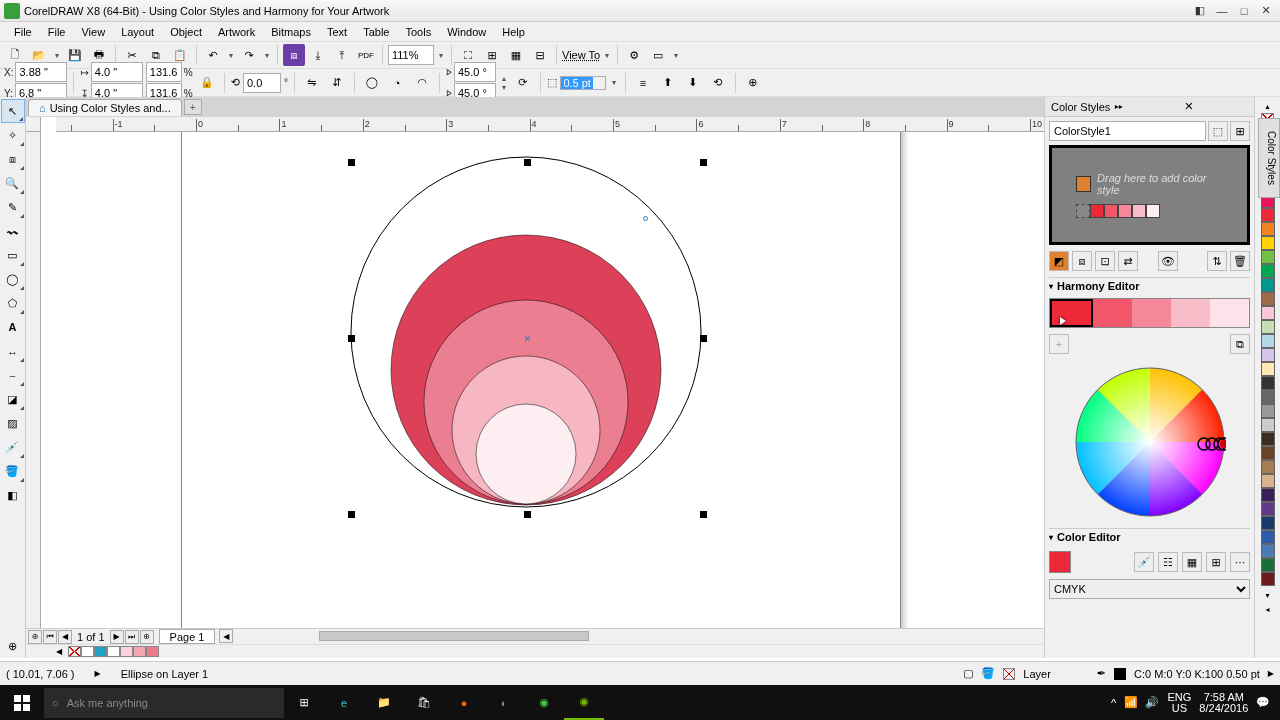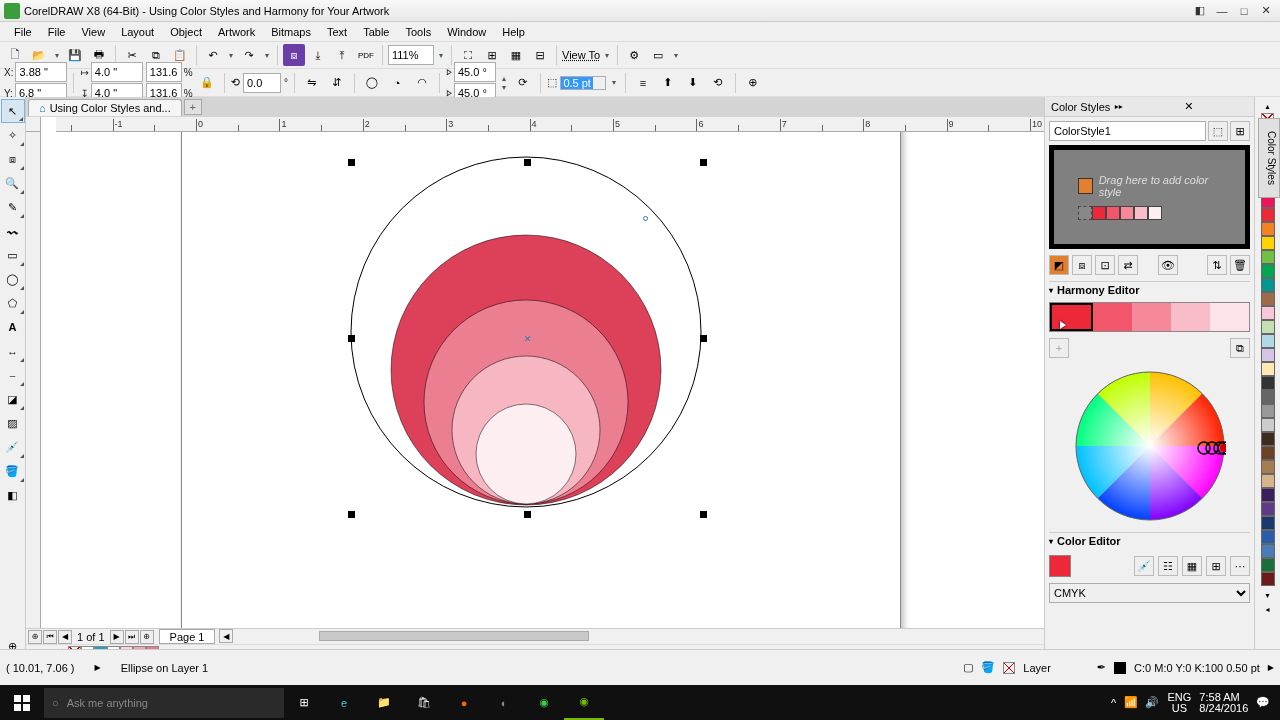--- a/index.html
+++ b/index.html
@@ -42,30 +42,30 @@
 .vscroll .thumb{position:absolute;top:20px;left:2px;right:2px;height:470px;background:#c8c8c8;border:1px solid #aaa}
 .hscrollrow{height:16px;display:flex;background:#f0f0f0;border-top:1px solid #ccc}
 .pager{display:flex;align-items:center;gap:1px;padding:0 2px}
 .pager .pb{width:14px;height:14px;border:1px solid #aaa;background:#eee;display:flex;align-items:center;justify-content:center;font-size:8px}
 .pagetab{padding:1px 10px;background:#fff;border:1px solid #aaa;margin-left:3px}
 .hscroll{flex:1;position:relative;margin-left:4px}
 .hscroll .thumb{position:absolute;left:100px;top:2px;height:10px;width:270px;background:#c8c8c8;border:1px solid #aaa}
 .colorrow{height:14px;display:flex;align-items:center;padding-left:30px;gap:0;background:#f0f0f0;border-top:1px solid #ddd}
 .colorrow .sw{width:13px;height:11px;border:1px solid #888}
 .nox{width:13px;height:11px;border:1px solid #888;background:linear-gradient(to top right,transparent 45%,#c00 46%,#c00 54%,transparent 55%),linear-gradient(to top left,transparent 45%,#c00 46%,#c00 54%,transparent 55%)}
-.statusbar{position:absolute;bottom:35px;left:0;right:0;height:36px;background:#f0f0f0;border-top:1px solid #ccc;display:flex;align-items:center;padding:0 6px;gap:20px}
+.statusbar{position:absolute;bottom:35px;left:0;right:0;height:24px;background:#f0f0f0;border-top:1px solid #ccc;display:flex;align-items:center;padding:0 6px;gap:20px}
 .statusbar .r{margin-left:auto;display:flex;align-items:center;gap:8px}
 .docker{position:absolute;top:97px;right:26px;width:210px;bottom:62px;background:#f0f0f0;border-left:1px solid #ccc;display:flex;flex-direction:column}
 .docker-title{height:20px;display:flex;align-items:center;padding:0 6px;border-bottom:1px solid #ccc;background:#e8e8e8}
 .docker-title span{flex:1}
 .docker-body{flex:1;overflow:hidden;padding:4px;display:flex;flex-direction:column;gap:4px}
 .csname{display:flex;gap:2px}
 .csname input{flex:1;height:20px;border:1px solid #abadb3;padding:0 4px}
 .csicon{width:20px;height:20px;border:1px solid #bbb;background:#eee;display:flex;align-items:center;justify-content:center}
-.dropzone{background:#808080;padding:24px;border:5px solid #000000}
+.dropzone{background:#808080;padding:24px;border:3px solid #000000}
 .dropzone .hdr{display:flex;align-items:center;justify-content:center;gap:6px;color:#ddd;font-style:italic}
 .dropzone .hdr .sq{width:16px;height:16px;background:#e08030;border:1px solid #333}
 .stylesw{display:flex;margin-top:8px}
 .stylesw .sw{width:14px;height:14px;border:1px solid #444}
 .actionrow{display:flex;gap:3px;padding:2px 0}
 .actionrow .r{margin-left:auto;display:flex;gap:3px}
 .section-hdr{display:flex;align-items:center;gap:4px;font-weight:bold;padding:2px 0;border-top:1px solid #ccc}
 .section-hdr .tri{font-size:8px}
 .harmony-sel{display:flex;gap:2px}
 .harmony-sel select{flex:1;height:20px;border:1px solid #abadb3;background:#fff}
@@ -80,21 +80,21 @@
 .slider-row .val{width:30px;height:18px;border:1px solid #abadb3;background:#fff;text-align:center;line-height:16px}
 .color-ed{display:flex;align-items:center;gap:4px;padding:2px 0}
 .color-ed .bigsw{width:22px;height:22px;background:#ed2939;border:1px solid #888}
 .rightpal{position:absolute;top:97px;right:0;width:26px;bottom:62px;background:#f0f0f0;border-left:1px solid #ccc;display:flex;flex-direction:column;align-items:center;padding-top:2px;gap:0}
 .rightpal .sw{width:14px;height:14px;border:1px solid #666;margin:0}
 .docker-tab{position:absolute;right:0;top:118px;width:22px;height:80px;background:#e0e0e0;border:1px solid #aaa;writing-mode:vertical-rl;text-align:center;padding:6px 2px;font-size:10px}
 .taskbar{position:absolute;bottom:0;left:0;right:0;height:35px;background:#101010;display:flex;align-items:center;padding:0 2px}
 .taskbar .tb{width:40px;height:35px;display:flex;align-items:center;justify-content:center;color:#fff}
 .taskbar .search{flex:0 0 240px;height:30px;background:#2a2a2a;color:#888;display:flex;align-items:center;padding:0 8px;gap:8px;margin-left:2px}
 .taskbar .tray{margin-left:auto;display:flex;align-items:center;gap:8px;color:#fff;padding-right:8px}
-.taskbar .tray .clock{text-align:left;font-size:10px;line-height:11px}
+.taskbar .tray .clock{text-align:center;font-size:10px;line-height:11px}
 .outline-sel{background:#3399ff;color:#fff;padding:0 2px}
 </style>
 </head>
 <body>
 
 <div class="titlebar">
   <div class="icon"></div>
   <div class="title">
     <span>CorelDRAW X8 (64-Bit)</span> - <span>Using Color Styles and Harmony for Your Artwork</span>
   </div>

